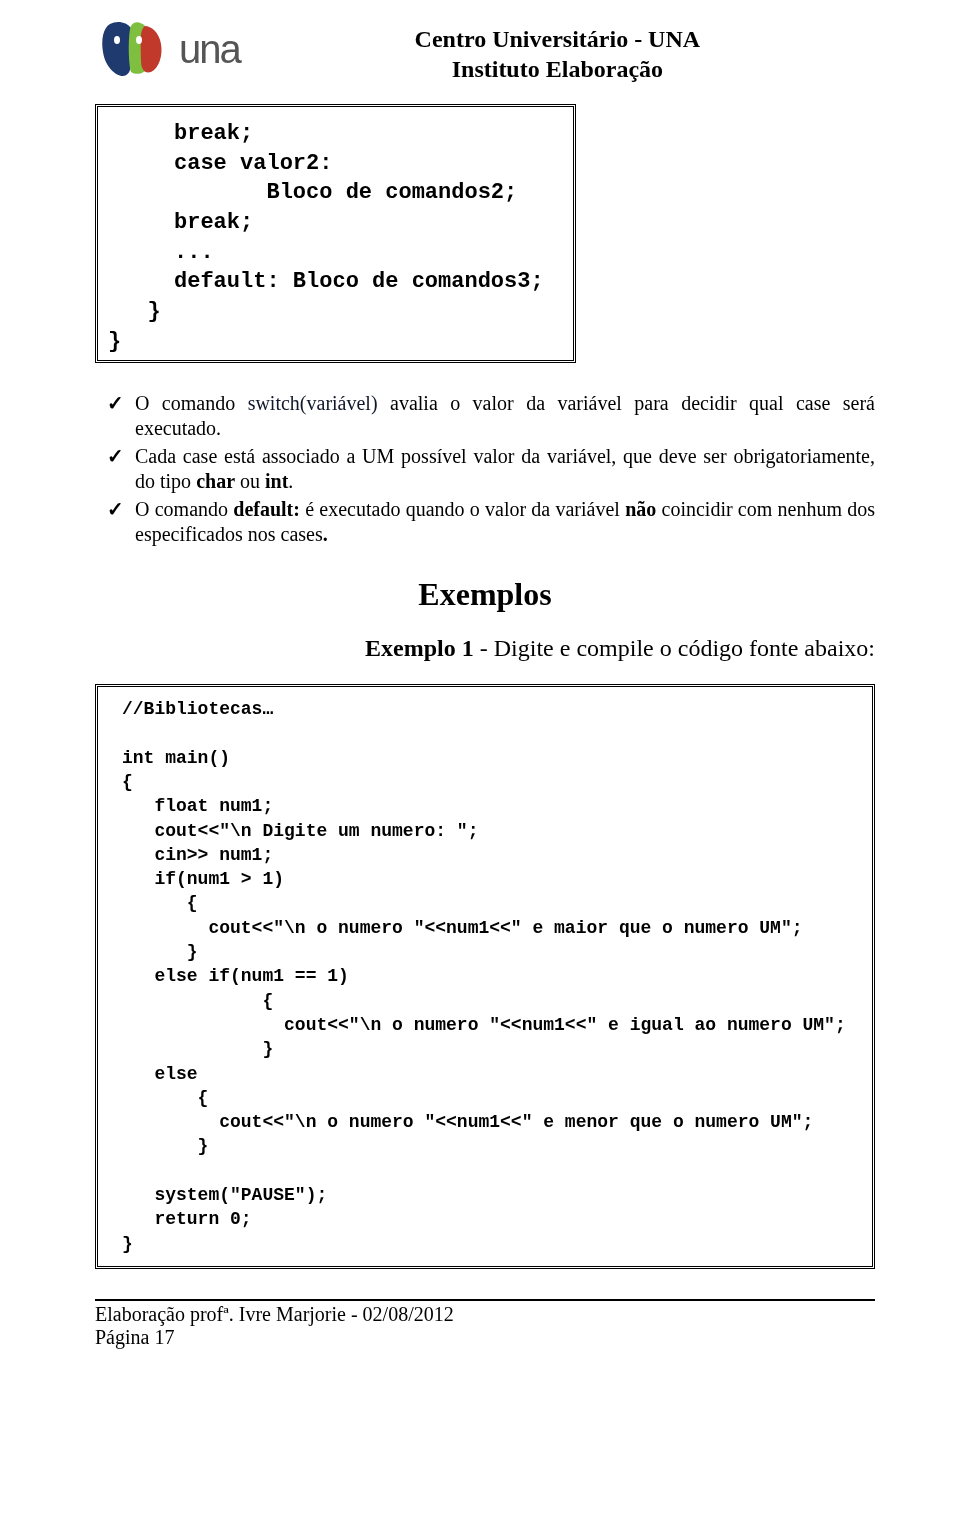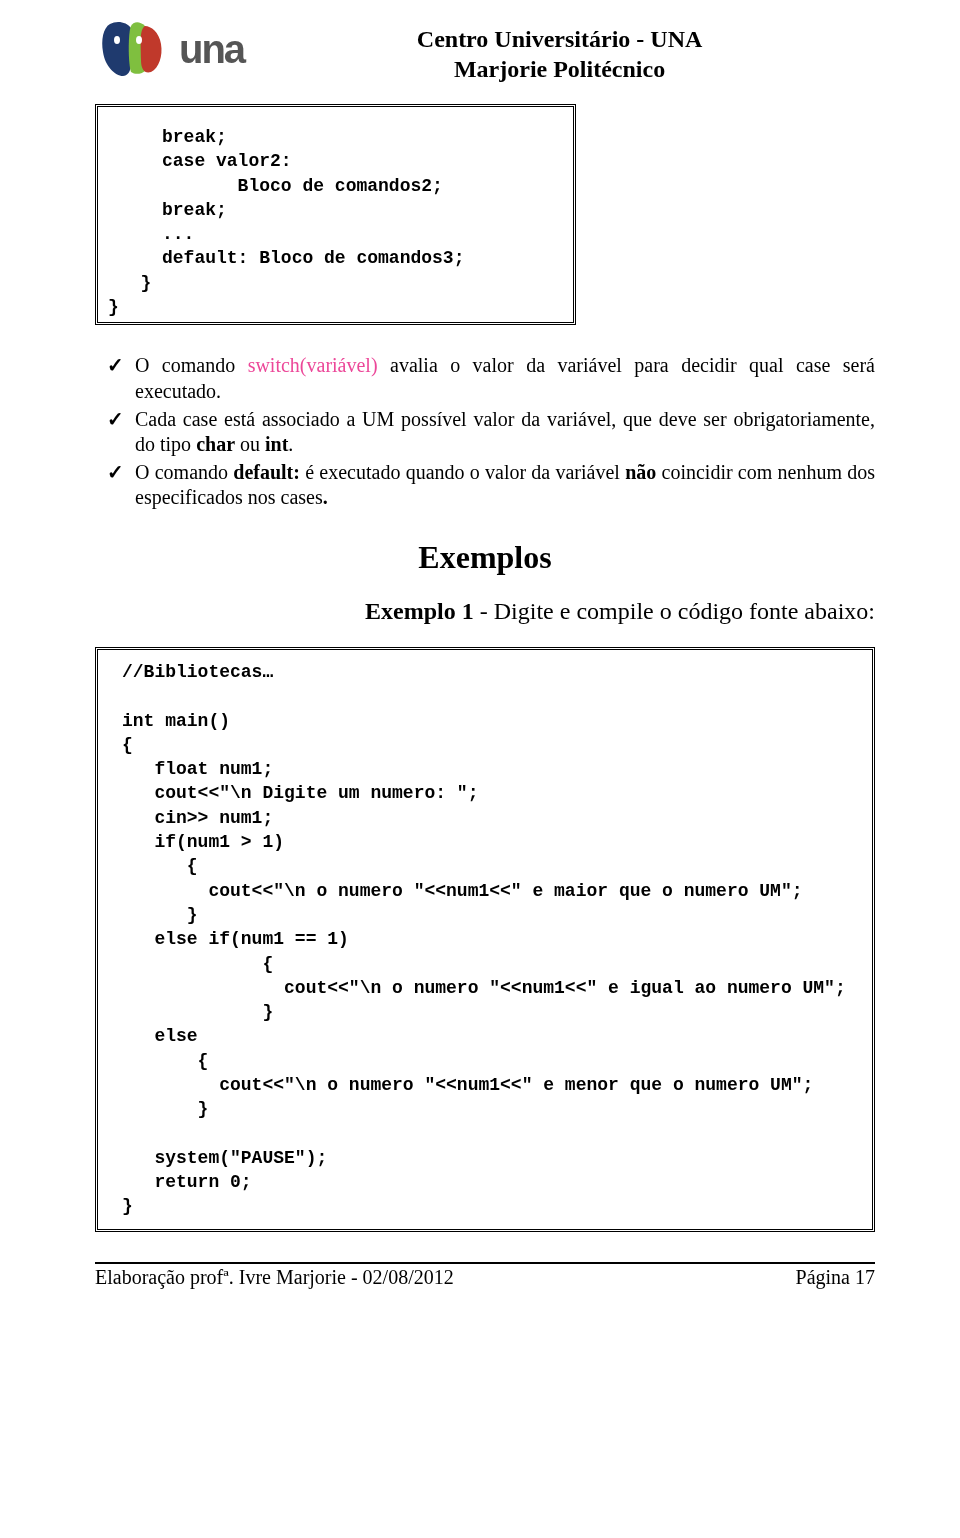--- a/index.html
+++ b/index.html
@@ -20,39 +20,39 @@
   .logo-block{
     display:flex;
     align-items:center;
     gap:10px;
   }
   .faces{
     width:74px;height:58px;position:relative;
   }
   .face-svg{display:block}
   .una-word{
-    font-weight:700;
+    font-weight:400;
     font-size:40px;
     color:#555;
     font-family:Arial,Helvetica,sans-serif;
     letter-spacing:-2px;
   }
   .header-titles{
     flex:1;
     text-align:center;
     font-weight:700;
     font-size:24px;
     line-height:1.25;
     padding-top:4px;
   }
   .code-box{
     border:3px double #000;
-    padding:18px 10px 3px 10px;
+    padding:12px 10px 3px 10px;
     font-family:"Courier New",monospace;
-    font-size:18px;
+    font-size:22px;
     font-weight:700;
     line-height:1.35;
     width:455px;
     margin-bottom:28px;
     white-space:pre;
   }
   .bullets{
     margin:0;
     padding:0;
     list-style:none;
@@ -66,21 +66,21 @@
     margin-bottom:2px;
   }
   .bullets li::before{
     content:"✓";
     position:absolute;
     left:12px;
     top:0;
     font-size:20px;
     font-weight:700;
   }
-  .red{color:#ec4899;}
+  .red{color:#0f172a;}
   .b{font-weight:700;}
   .it{}
   h2.exemplos{
     text-align:center;
     font-size:32px;
     font-weight:700;
     margin:28px 0 22px;
   }
   .ex-line{
     font-size:24px;
@@ -97,20 +97,21 @@
     white-space:pre;
     margin-bottom:30px;
   }
   .footer{
     border-top:2px solid #000;
     margin-top:8px;
     padding-top:2px;
     display:flex;
     justify-content:space-between;
     font-size:20px;
+    flex-direction:column;
   }
 </style>
 </head>
 <body>
 
 <div class="page">
 
   <div class="header">
     <div class="logo-block">
       <div class="faces">
@@ -119,21 +120,21 @@
           <path d="M36 6 C33 12 33 44 36 52 C42 56 52 54 56 42 C58 30 56 14 50 6 C44 0 38 2 36 6 Z" fill="#7fbf3f"></path>
           <path d="M50 6 C56 6 64 12 66 24 C68 36 64 48 56 52 C50 54 46 50 46 40 C46 24 44 10 50 6 Z" fill="#c0392b"></path>
           <ellipse cx="22" cy="20" rx="3" ry="4" fill="#fff"></ellipse>
           <ellipse cx="44" cy="20" rx="3" ry="4" fill="#fff"></ellipse>
         </svg>
       </div>
       <span class="una-word">una</span>
     </div>
     <div class="header-titles">
       <div>Centro Universitário - UNA</div>
-      <div>Marjorie Politécnico</div>
+      <div>Instituto Elaboração</div>
     </div>
   </div>
 
   <div class="code-box"><span>     break;</span>
 <span>     case valor2:</span>
 <span>            Bloco de comandos2;</span>
 <span>     break;</span>
 <span>     ...</span>
 <span>     default: Bloco de comandos3;</span>
 <span>   }</span>

